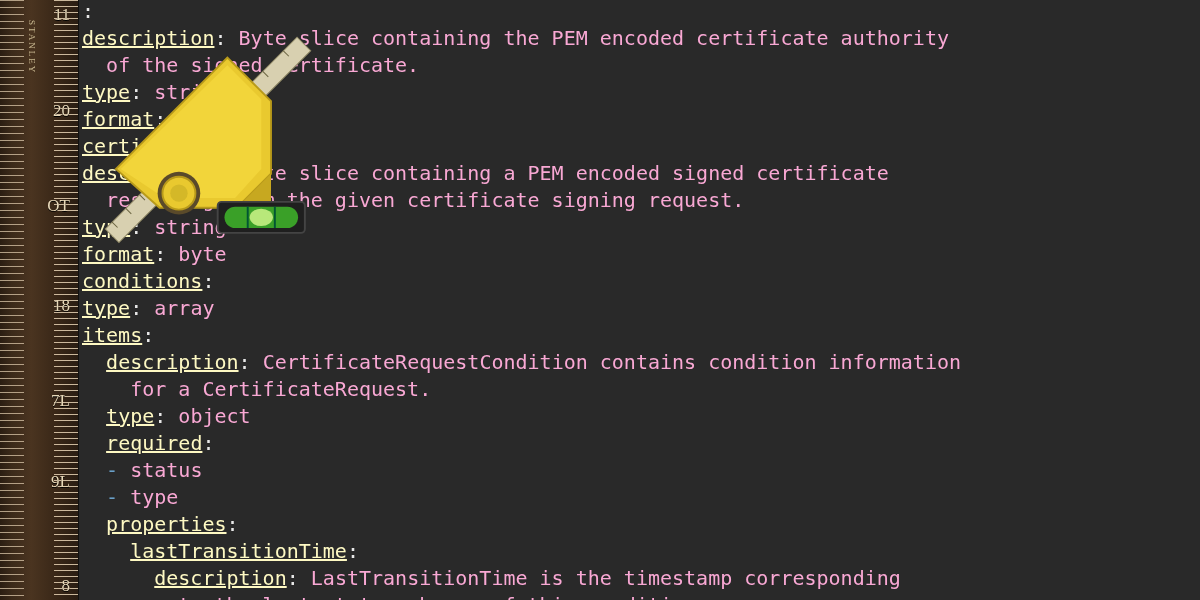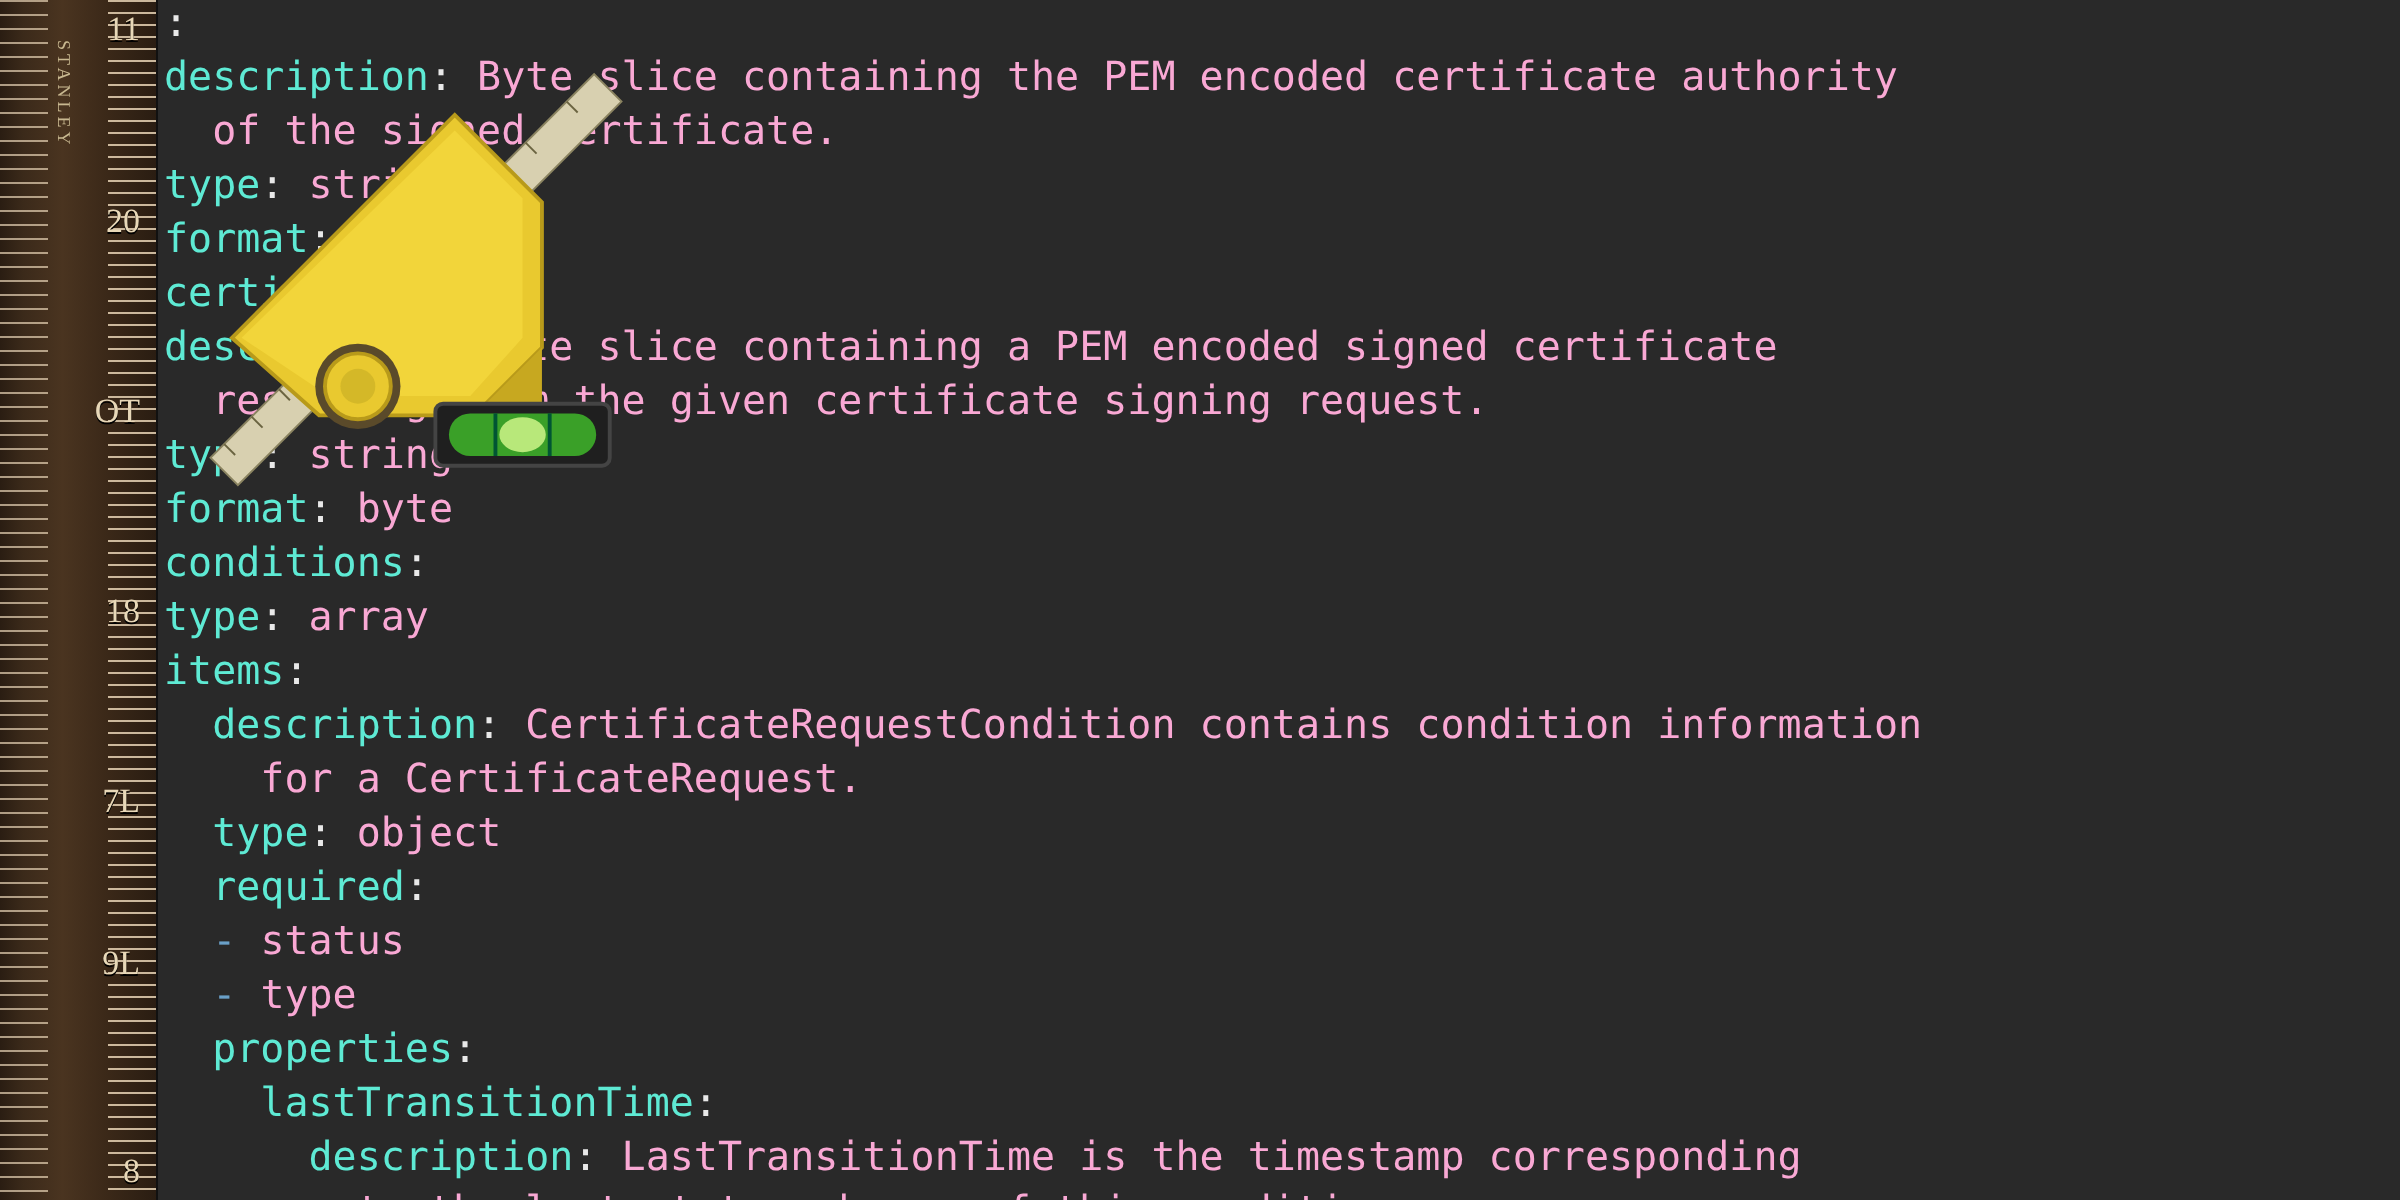--- a/index.html
+++ b/index.html
@@ -72,21 +72,21 @@
     color: #c8b890;
     writing-mode: vertical-rl;
     text-orientation: mixed;
   }
   .code {
     position: absolute;
     left: 82px;
     top: -2px;
     white-space: pre;
   }
-  .k { color: #5eead4; }   
+  .k { color: #fef9c3; text-decoration: underline; }   
   .v { color: #f9a8d4; }   
   .c { color: #e8e8e8; }   
   .d { color: #6aa0c8; }   
 
   
   .square-tool {
     position: absolute;
     top: -20px;
     left: 58px;
     width: 300px;

